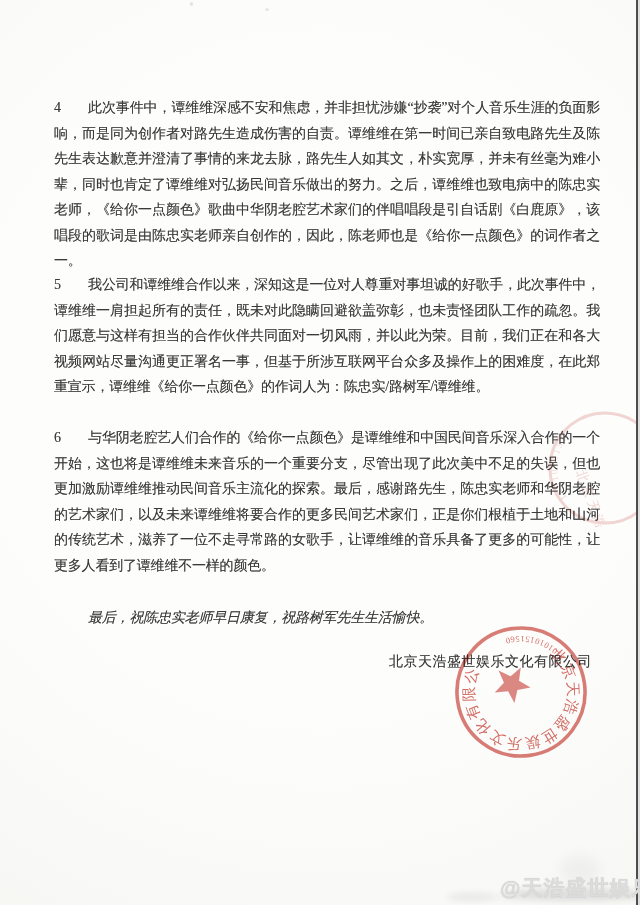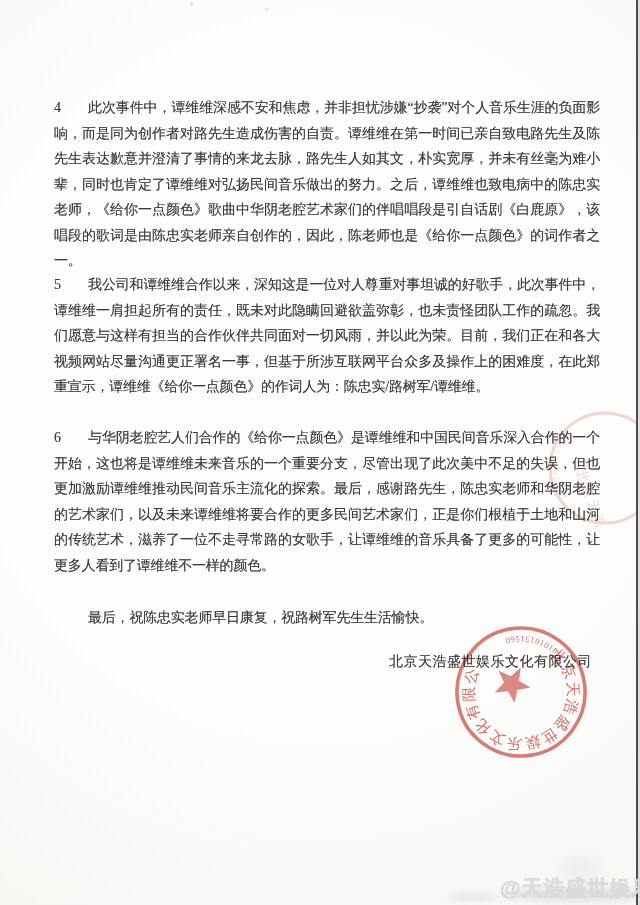--- a/index.html
+++ b/index.html
@@ -70,21 +70,21 @@
   </div>
 
   <div class="body-text" style="top:272px;">
     <p class="para"><span class="pnum">5</span><span>我公司和谭维维合作以来，深知这是一位对人尊重对事坦诚的好歌手，此次事件中，谭维维一肩担起所有的责任，既未对此隐瞒回避欲盖弥彰，也未责怪团队工作的疏忽。我们愿意与这样有担当的合作伙伴共同面对一切风雨，并以此为荣。目前，我们正在和各大视频网站尽量沟通更正署名一事，但基于所涉互联网平台众多及操作上的困难度，在此郑重宣示，谭维维《给你一点颜色》的作词人为：陈忠实/路树军/谭维维。</span></p>
   </div>
 
   <div class="body-text" style="top:425px;">
     <p class="para"><span class="pnum">6</span><span>与华阴老腔艺人们合作的《给你一点颜色》是谭维维和中国民间音乐深入合作的一个开始，这也将是谭维维未来音乐的一个重要分支，尽管出现了此次美中不足的失误，但也更加激励谭维维推动民间音乐主流化的探索。最后，感谢路先生，陈忠实老师和华阴老腔的艺术家们，以及未来谭维维将要合作的更多民间艺术家们，正是你们根植于土地和山河的传统艺术，滋养了一位不走寻常路的女歌手，让谭维维的音乐具备了更多的可能性，让更多人看到了谭维维不一样的颜色。</span></p>
   </div>
 
-  <div class="body-text" style="top:605px;">
+  <div class="body-text" style="top:605px;font-style:italic;">
     <p class="para closing">最后，祝陈忠实老师早日康复，祝路树军先生生活愉快。</p>
   </div>
 
   <div class="signature">
     <div>北京天浩盛世娱乐文化有限公司</div>
   </div>
 
   <svg class="ghost-seal-svg" viewBox="0 0 95 128">
     <g transform="rotate(-38 60 62)" fill="none" stroke="#d98a84">
       <circle cx="60" cy="62" r="55" stroke-width="3"></circle>

